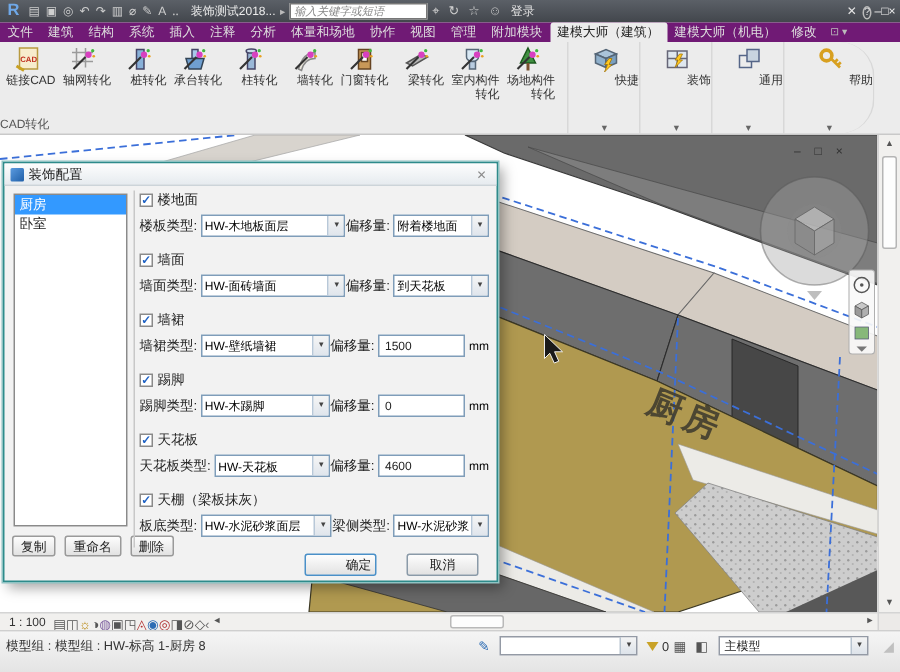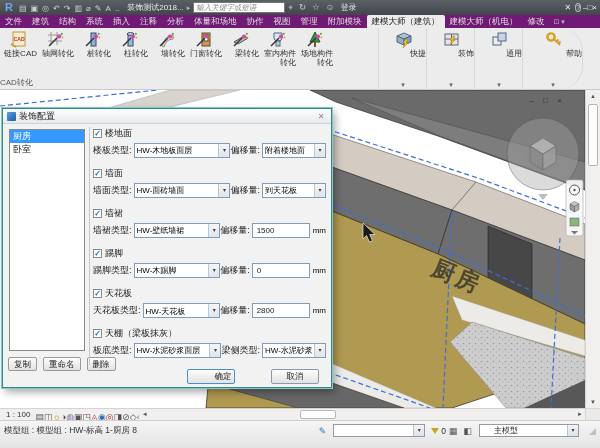--- a/index.html
+++ b/index.html
@@ -54,21 +54,21 @@
 .scale-label{margin:0 5px 0 6px;font-size:8px;color:#333;white-space:nowrap;}
 .vcb-icon{width:13px;text-align:center;font-size:9px;line-height:11px;}
 #htrack{position:relative;flex:1;height:100%;}
 #hthumb{position:absolute;left:160px;top:1px;width:36px;height:9px;background:#fdfdfd;border:1px solid #b9b9b9;border-radius:2px;}
 .harr{position:absolute;top:0;font-size:6px;color:#555;line-height:11px;}
 #corner{position:absolute;left:585px;top:408px;width:15px;height:12px;background:#eceae8;border-left:1px solid #d4d4d4;border-top:1px solid #d4d4d4;}
 
 
 #statusbar{position:absolute;left:0;top:420px;width:600px;height:28px;background:linear-gradient(#f5f5f5,#e4e4e4);border-top:1px solid #cfcfcf;display:flex;align-items:center;font-size:8.5px;color:#333;padding:0 4px 8px 4px;}
 .sb-icon{margin:0 3px;font-size:9px;}
-.combo{height:13px;background:#fff;border:1px solid #949aa5;display:flex;align-items:center;font-size:8px;padding-left:14px;color:#222;justify-content:center;}
+.combo{height:13px;background:#fff;border:1px solid #949aa5;display:flex;align-items:center;font-size:8px;padding-left:3px;color:#222;justify-content:center;}
 .combo .ca{margin-left:auto;width:11px;height:100%;background:linear-gradient(#f4f4f4,#dde3ea);border-left:1px solid #b8c4d0;font-size:6px;text-align:center;line-height:11px;color:#444;}
 #ws-combo{width:92px;margin:0 4px;}
 #do-combo{width:100px;margin:0 4px;}
 .funnel{width:0;height:0;border-left:4px solid transparent;border-right:4px solid transparent;border-top:6px solid #c9a227;display:inline-block;margin:0 2px;}
 .grip{margin-left:6px;color:#c0c0c0;font-size:9px;}
 
 
 #dialog{position:absolute;left:2px;top:108px;width:330px;height:280px;background:#f2f2f2;border:1px solid #2e8b8b;box-shadow:0 0 0 1px #8fc3c3,3px 4px 8px rgba(0,0,0,.35);font-size:9px;}
 .dlg-title{height:15px;background:linear-gradient(#fdfdfd,#e6ebef);border-bottom:1px solid #ccd4d9;display:flex;align-items:center;padding:0 4px;color:#222;}
 .dlg-icon{width:9px;height:9px;background:linear-gradient(135deg,#5b9be0,#1f5fa8);margin-right:3px;border-radius:1px;}
@@ -88,21 +88,21 @@
 .flabel{color:#222;margin-right:2px;white-space:nowrap;}
 .select{height:15px;background:#fff;border:1px solid #7f9db9;display:flex;align-items:center;font-size:8px;padding-left:2px;overflow:hidden;white-space:nowrap;}
 .sel-arrow{margin-left:auto;flex:0 0 11px;height:100%;background:linear-gradient(#f5f5f5,#dfe5ec);border-left:1px solid #b8c8d8;text-align:center;font-size:6px;line-height:13px;color:#444;}
 .t-select{width:116px;}
 .t-select.narrow{width:106px;align-items:flex-end;}
 .r-select{width:64px;}
 .inputbox{width:58px;height:15px;background:#fff;border:1px solid #7f9db9;font-size:8px;padding:0 4px;display:flex;align-items:center;color:#222;}
 .r-group{margin-left:auto;display:flex;align-items:center;}
 .unit{margin-left:3px;font-size:8px;}
 .dlg-btn{position:absolute;top:260px;width:48px;height:15px;line-height:13px;text-align:center;background:linear-gradient(#fdfdfd,#e2e2e2);border:1px solid #8a9aa8;border-radius:2px;font-size:8.5px;color:#222;}
-#btn-ok{left:184px;border-color:#4a90c8;padding-left:24px;}
+#btn-ok{left:200px;border-color:#4a90c8;padding-left:24px;}
 #btn-cancel{left:268px;}
 </style>
 </head>
 <body>
 
 <div id="app">
 
   <div id="titlebar">
     <span id="qat"><span class="qat-ic logo">R</span><span class="qat-ic">▤</span><span class="qat-ic">▣</span><span class="qat-ic">◎</span><span class="qat-ic">↶</span><span class="qat-ic">↷</span><span class="qat-ic">▥</span><span class="qat-ic">⌀</span><span class="qat-ic">✎</span><span class="qat-ic">A</span><span class="qat-ic">‥</span></span>
     <span class="proj-title">装饰测试2018...</span>
@@ -157,20 +157,31 @@
           </div>
           <div class="rbtn">
             <svg viewBox="0 0 19 19">
               <rect x="8" y="3" width="5" height="13" fill="#88b0d8" stroke="#446"></rect>
               <line x1="3" y1="16" x2="11" y2="8" stroke="#333" stroke-width="1.4"></line>
               <circle cx="13" cy="6.5" r="2.1" fill="#d840c0"></circle>
               <circle cx="15.8" cy="3.8" r="1.1" fill="#40b840"></circle>
               <circle cx="16.5" cy="7.5" r="0.9" fill="#e8a020"></circle>
             </svg>
             <span class="rlabel">桩转化</span>
+          </div>
+          <div class="rbtn">
+            <svg viewBox="0 0 19 19">
+              <rect x="8" y="3" width="4" height="6" fill="#a8c8e8" stroke="#446"></rect>
+              <path d="M4 9h12l-2 7H6z" fill="#6f9fd0" stroke="#345"></path>
+              <line x1="3" y1="16" x2="11" y2="8" stroke="#333" stroke-width="1.4"></line>
+              <circle cx="13" cy="6.5" r="2.1" fill="#d840c0"></circle>
+              <circle cx="15.8" cy="3.8" r="1.1" fill="#40b840"></circle>
+              <circle cx="16.5" cy="7.5" r="0.9" fill="#e8a020"></circle>
+            </svg>
+            <span class="rlabel">承台转化</span>
           </div>
           <div class="rbtn">
             <svg viewBox="0 0 19 19">
               <rect x="8" y="4" width="5" height="12" fill="#9ab8d8" stroke="#446"></rect>
               <ellipse cx="10.5" cy="4" rx="3.4" ry="1.4" fill="#c8d8ea" stroke="#446"></ellipse>
               <line x1="3" y1="16" x2="11" y2="8" stroke="#333" stroke-width="1.4"></line>
               <circle cx="13" cy="6.5" r="2.1" fill="#d840c0"></circle>
               <circle cx="15.8" cy="3.8" r="1.1" fill="#40b840"></circle>
               <circle cx="16.5" cy="7.5" r="0.9" fill="#e8a020"></circle>
             </svg>
@@ -474,21 +485,21 @@
             <span class="cb-label">天花板</span>
           </div>
           <div class="ctl-line">
             <span class="flabel">天花板类型:</span>
             <span class="select t-select narrow">
               <span>HW-天花板</span>
               <span class="sel-arrow">▾</span>
             </span>
             <span class="r-group">
               <span class="flabel">偏移量:</span>
-              <span class="inputbox">2800</span>
+              <span class="inputbox">4600</span>
               <span class="unit">mm</span>
             </span>
           </div>
         </div>
         <div class="cfg-row">
           <div class="cb-line">
             <span class="cb">✓</span>
             <span class="cb-label">天棚（梁板抹灰）</span>
           </div>
           <div class="ctl-line">

